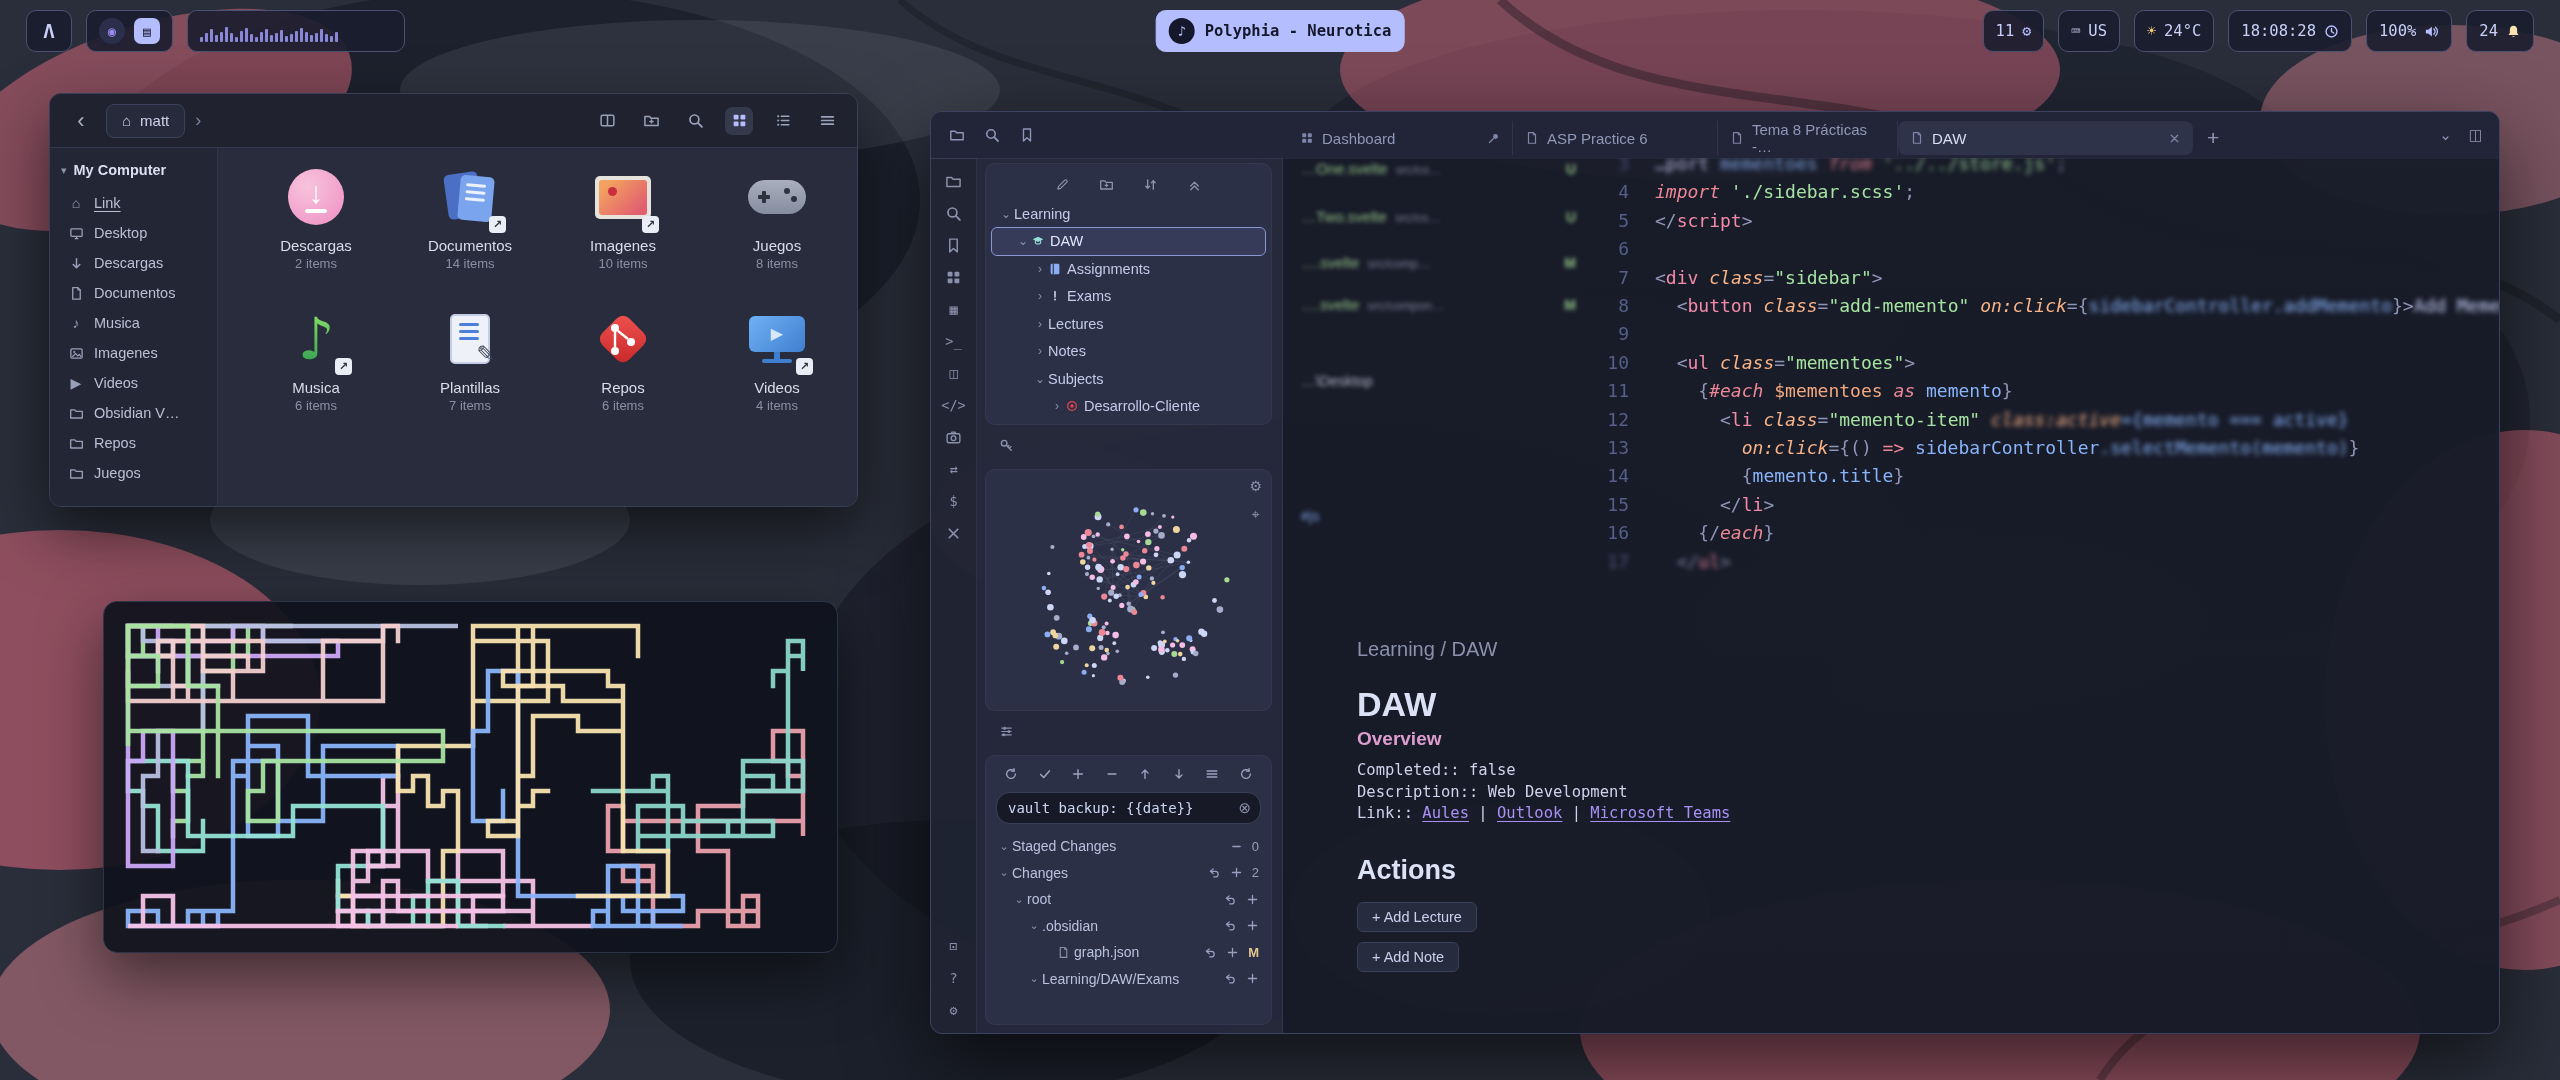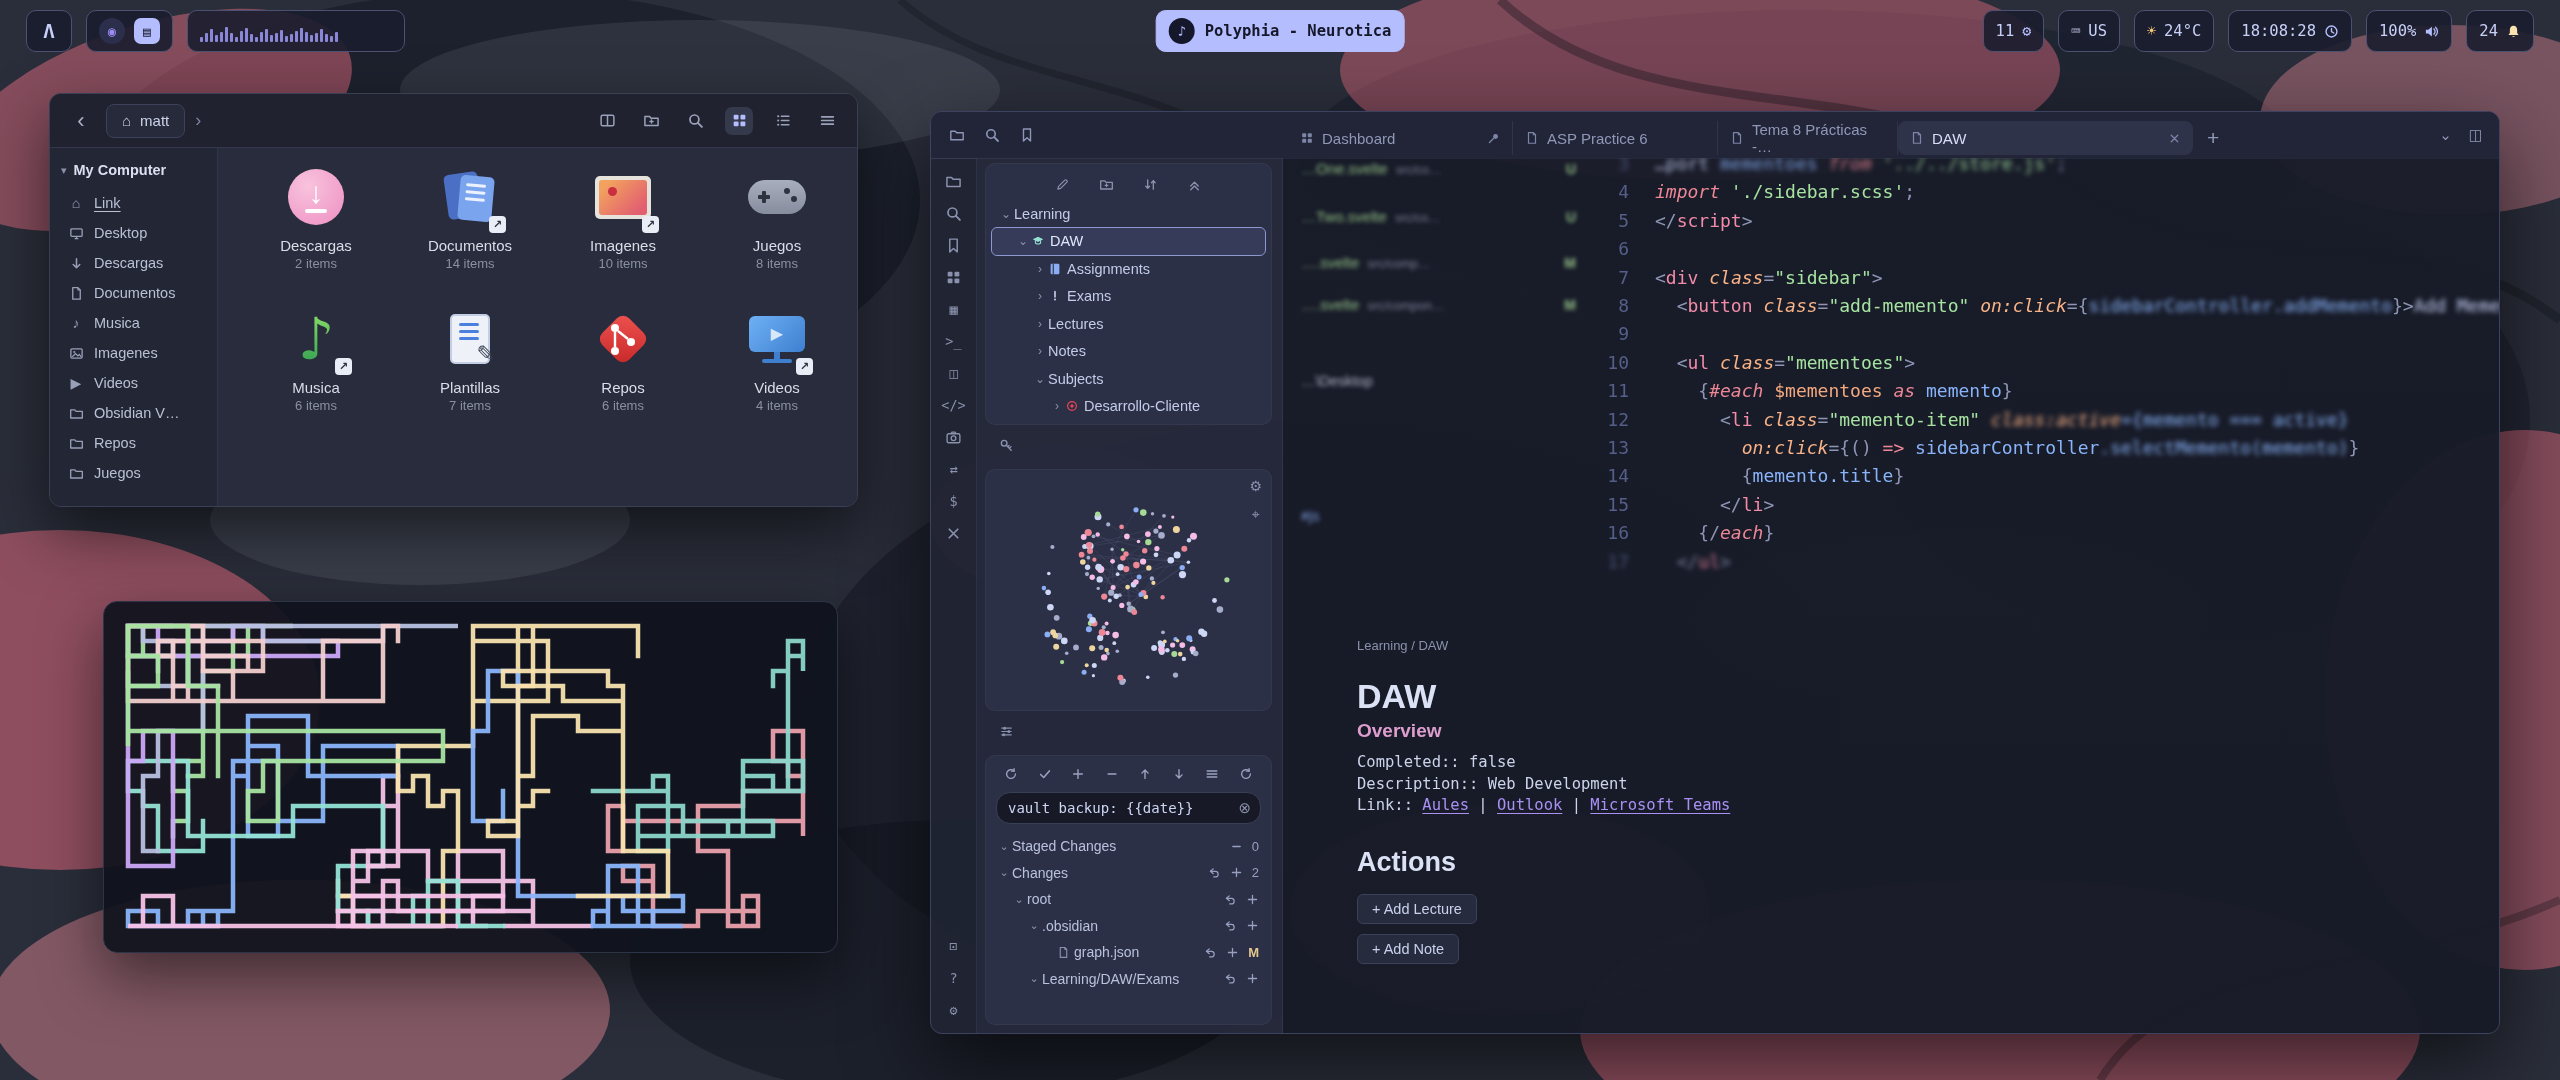--- a/index.html
+++ b/index.html
@@ -136,21 +136,21 @@
   #code-pane{position:absolute;left:292px;top:-8px;right:8px}
   .cl{display:flex;line-height:28.4px;font-family:"DejaVu Sans Mono",monospace;font-size:18px}
   .ln{width:54px;text-align:right;padding-right:26px;color:#565f89;flex:none}
   .ct{white-space:pre}
   .ct .p{color:#c6d0f5}.ct .k{color:#ed8796;font-style:italic}.ct .s{color:#a6e3a1}
   .ct .t{color:#f38ba8}.ct .b{color:#8e95b5}.ct .a{color:#fab387;font-style:italic}
   .ct .v{color:#89b4fa}.ct .o{color:#f5a97f}
   .ct .bl{filter:blur(2.6px)}
   .lblur{filter:blur(2.4px);opacity:.85}
   #note-pane{position:absolute;left:74px;top:480px;width:1050px}
-  .nb{font-size:13px;color:#8a91ac}
+  .nb{font-size:20px;color:#8a91ac}
   .nt{margin-top:24px;font-size:34px;font-weight:bold;color:#dce2f5}
   .nh3{margin-top:4px;font-size:19px;font-weight:bold;color:#dd9ecf}
   .nfields{margin-top:10px;font-family:"DejaVu Sans Mono",monospace;font-size:15.5px;line-height:21.5px;color:#ccd3ea}
   .nf a{color:#a990f5;text-decoration:underline;text-underline-offset:3px;cursor:pointer}
   .nh2{margin-top:30px;font-size:27px;font-weight:bold;color:#dce2f5}
   .nbtns{margin-top:16px;display:flex;flex-direction:column;align-items:flex-start;gap:10px}
   .note-btn{background:#262b3d;border:1px solid #3b415a;border-radius:6px;padding:6px 14px;font-size:14.5px;
     color:#c9d1ee;font-family:"Liberation Sans","DejaVu Sans",sans-serif;cursor:pointer}
 </style>
 </head>

